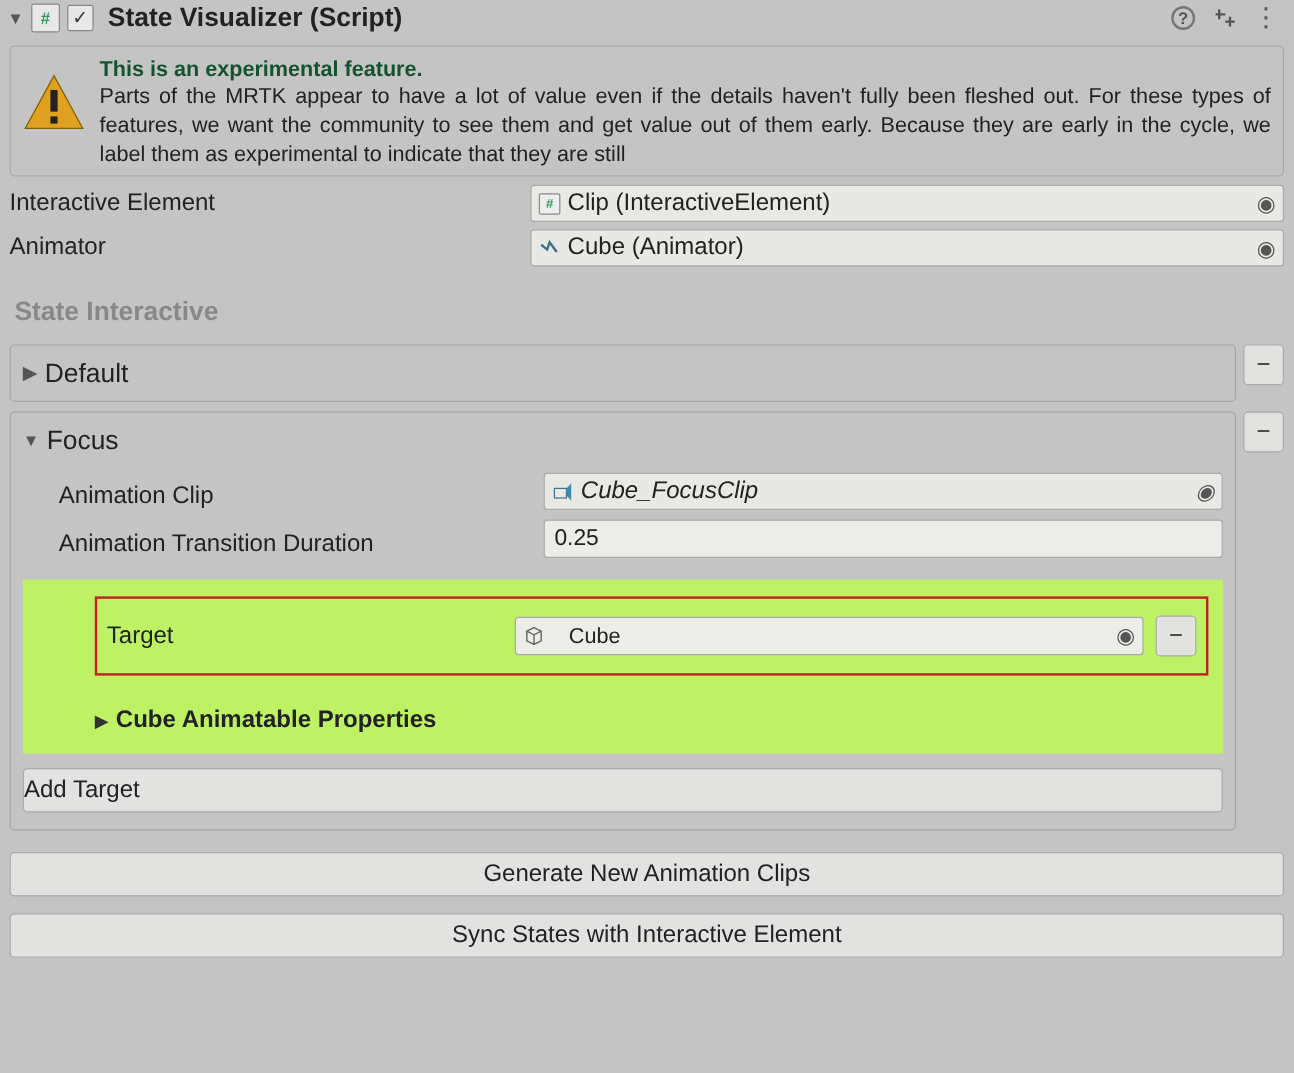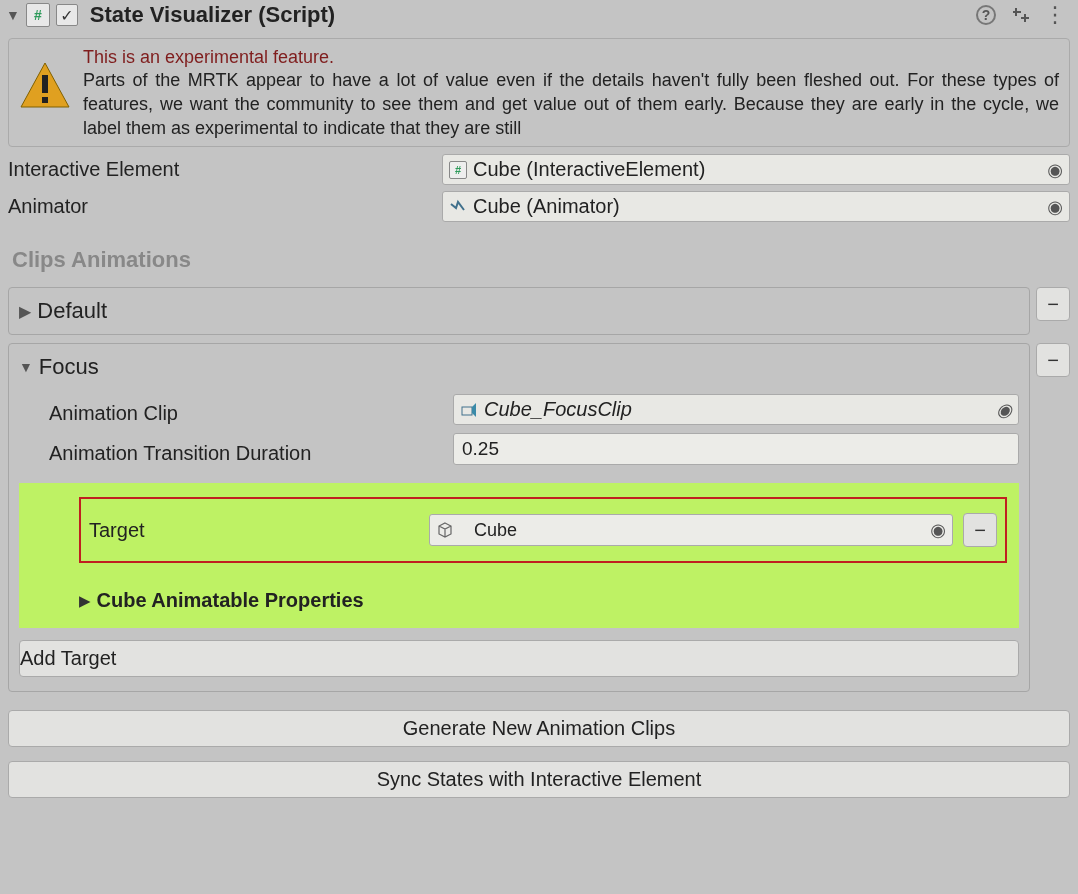--- a/index.html
+++ b/index.html
@@ -42,21 +42,21 @@
     border: 1px solid #aaa; border-radius: 4px;
     padding: 8px 10px 6px 10px;
     display:flex; gap:12px;
     background:#c4c4c4;
   }
   .warn-tri {
     width: 52px; height: 52px;
     flex-shrink:0;
     margin-top:12px;
   }
-  .warn-title { color: #7f1d1d; font-weight: normal; font-size: 18px; }
+  .warn-title { color: #14532d; font-weight: bold; font-size: 18px; }
   .warn-body { font-size: 18px; line-height: 24px; text-align: justify; color:#222; }
 
   .field-row {
     display:flex; align-items:center;
     padding: 3px 8px;
   }
   .field-label { width: 434px; font-size:20px; }
   .obj-field {
     flex:1;
     display:flex; align-items:center;
@@ -147,39 +147,39 @@
   <div>
     <div class="warn-title">This is an experimental feature.</div>
     <div class="warn-body">Parts of the MRTK appear to have a lot of value even if the details haven't fully been fleshed out. For these types of features, we want the community to see them and get value out of them early. Because they are early in the cycle, we label them as experimental to indicate that they are still</div>
   </div>
 </div>
 
 <div class="field-row">
   <div class="field-label">Interactive Element</div>
   <div class="obj-field">
     <span class="ico" style="border:1px solid #888;font-size:11px;color:#2e9b5b;font-weight:bold;background:#eee;border-radius:2px;">#</span>
-    <span class="txt">Cube (InteractiveElement)</span>
+    <span class="txt">Clip (InteractiveElement)</span>
     <span class="target">◉</span>
   </div>
 </div>
 
 <div class="field-row">
   <div class="field-label">Animator</div>
   <div class="obj-field">
     <span class="ico">
       <svg width="18" height="18" viewBox="0 0 18 18">
           <path d="M2 6 L7 10 L9 4 L15 12" stroke="#40708c" stroke-width="2" fill="none"></path>
         </svg>
     </span>
     <span class="txt">Cube (Animator)</span>
     <span class="target">◉</span>
   </div>
 </div>
 
-<div class="section-hdr">Clips Animations</div>
+<div class="section-hdr">State Interactive</div>
 
 <div class="state-row">
   <div class="state-box">
     <div class="state-title-row">
       <span class="tri" style="color:#555;font-size:16px;">▶</span>
       <span class="state-title">Default</span>
     </div>
   </div>
   <div class="sq-btn">−</div>
 </div>

